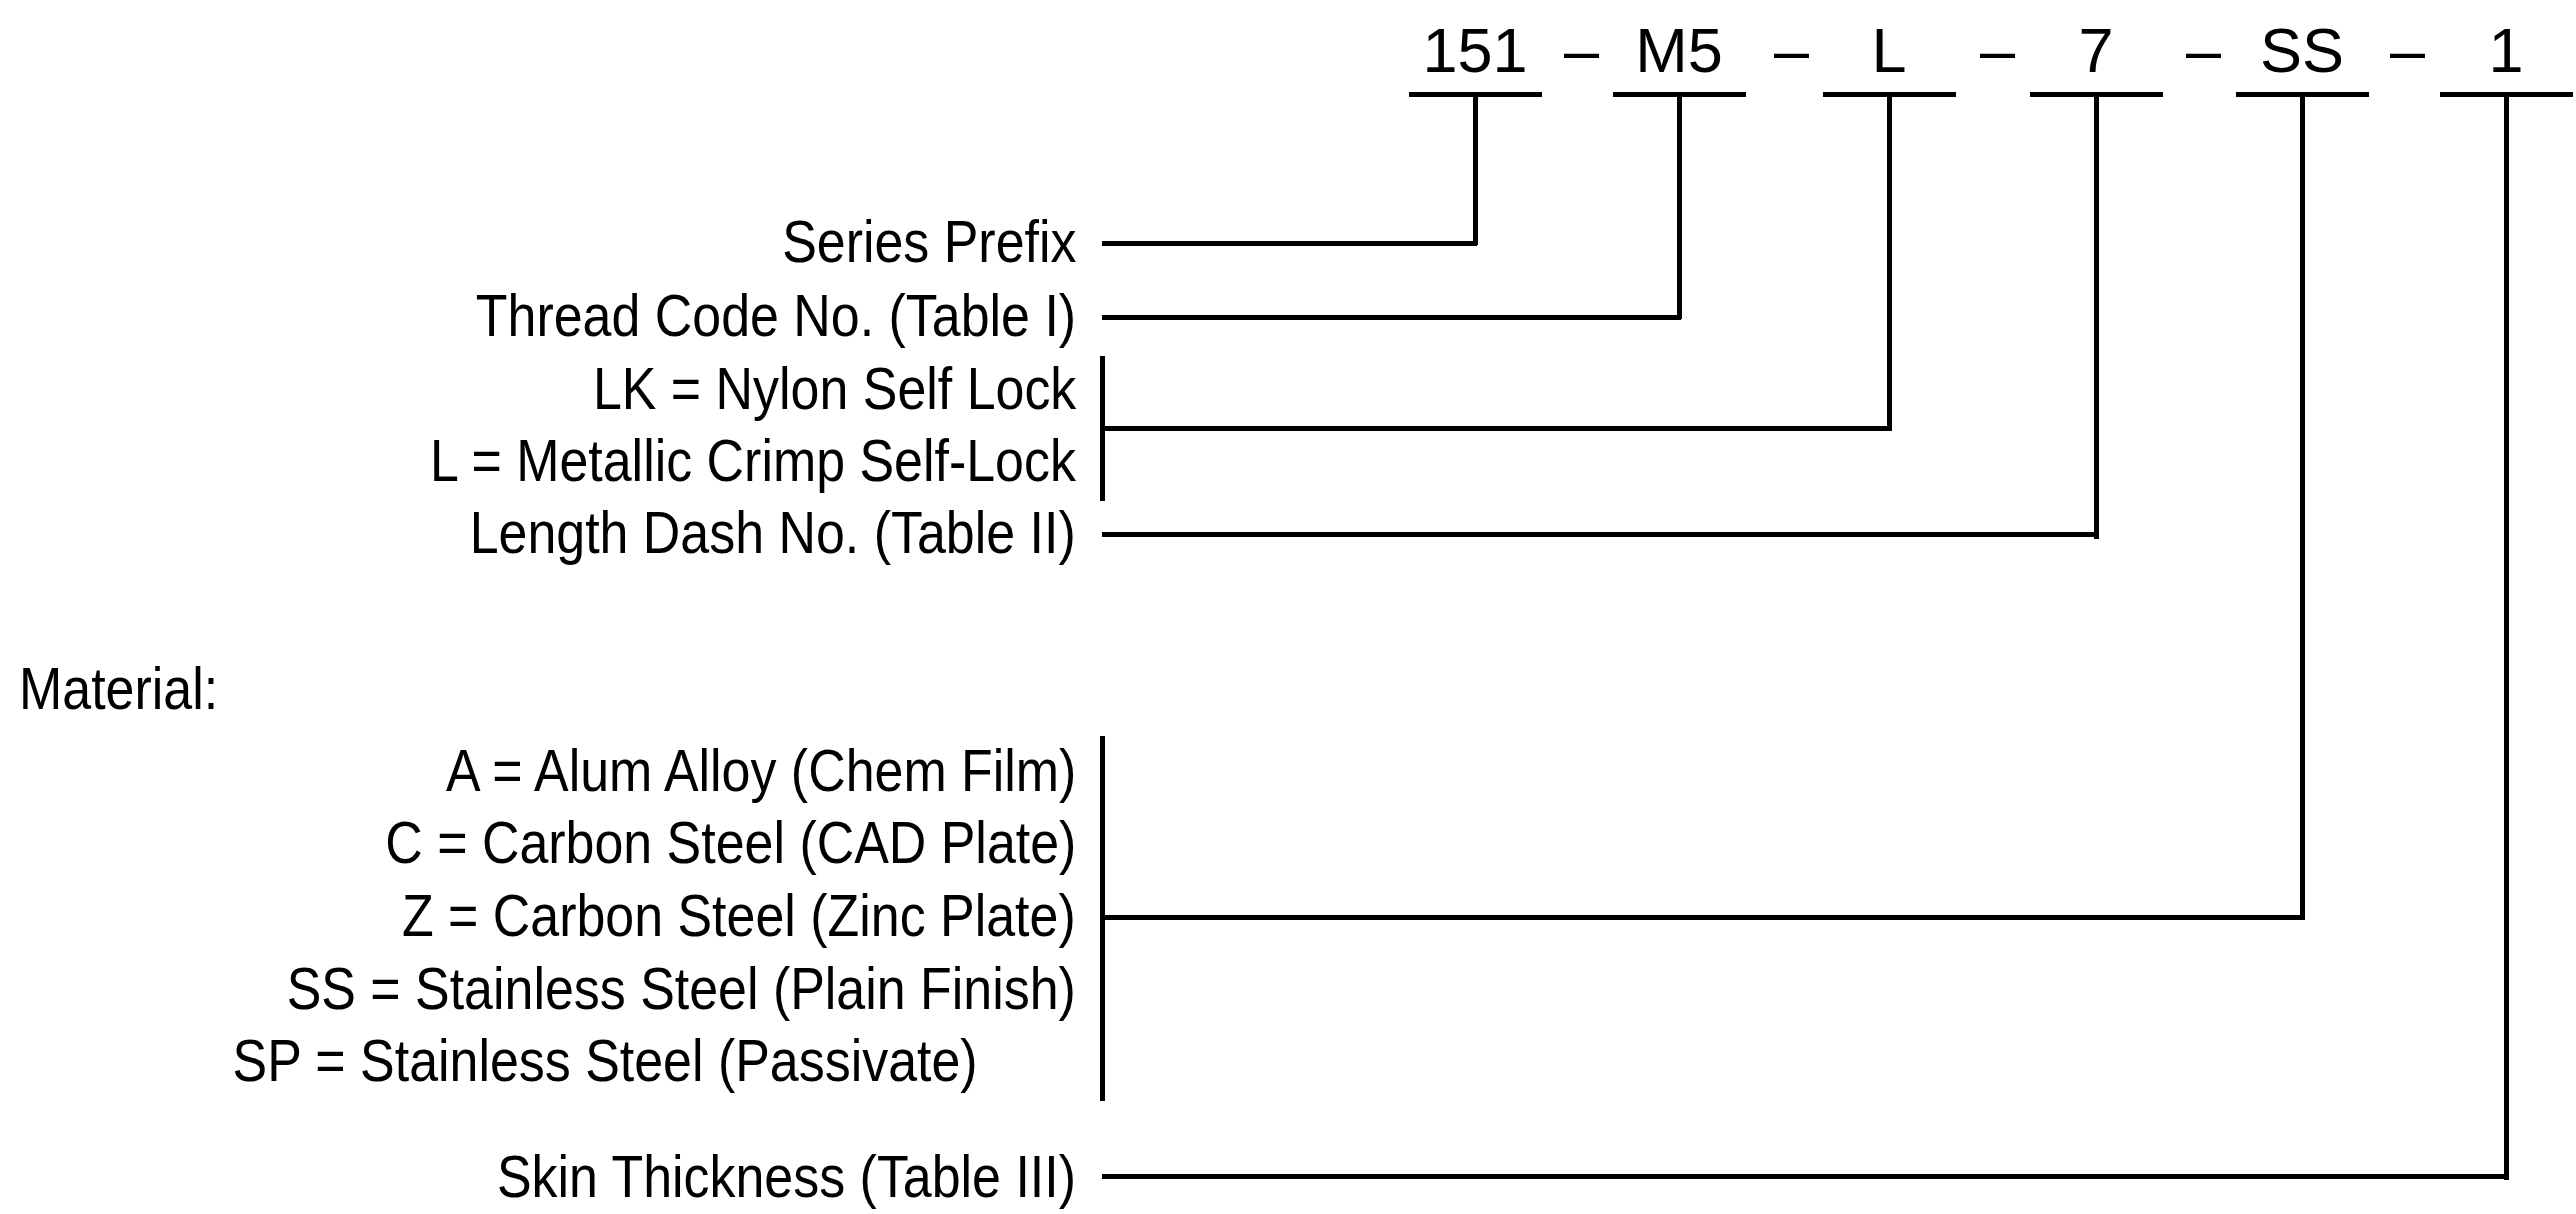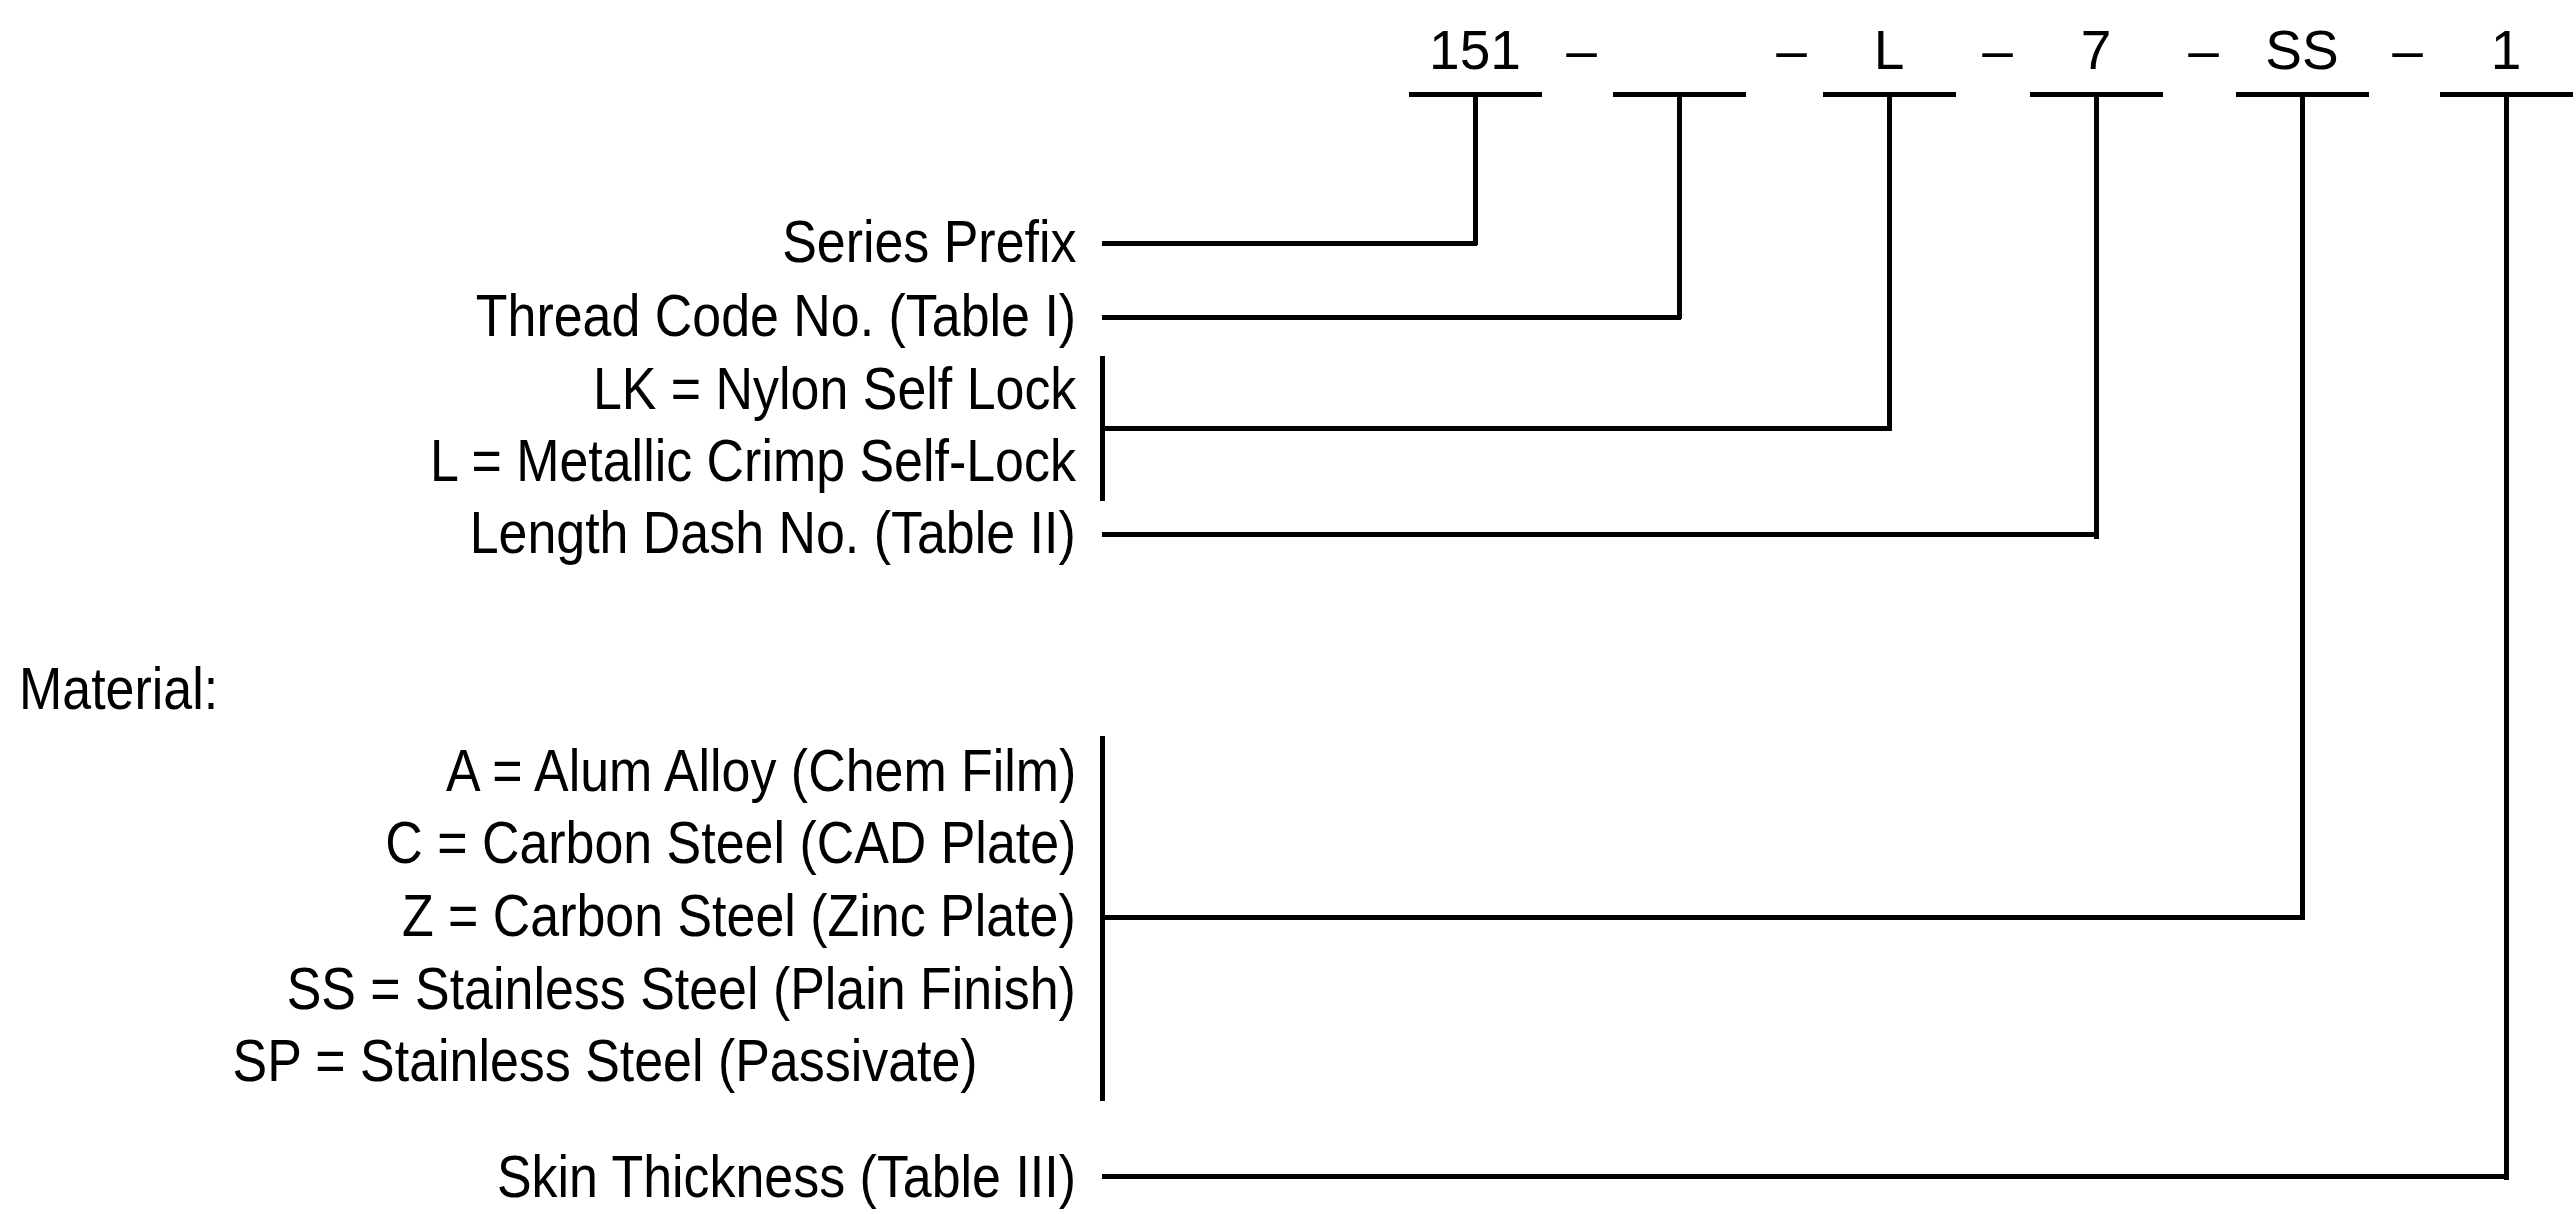--- a/index.html
+++ b/index.html
@@ -26,21 +26,21 @@
 
   
   .seg {
     position: absolute;
     top: 12.2px;
     height: 76px;
     width: 228px;
     display: flex;
     align-items: center;
     justify-content: center;
-    font-size: 55px;
+    font-size: 63px;
     line-height: 1;
     white-space: pre;
   }
   .dash-box { width: 91px; }
 
   
   .label-row {
     position: absolute;
     height: 72px;
     display: flex;
@@ -57,20 +57,21 @@
     transform-origin: 0 50%;
   }
 </style>
 </head>
 <body>
 
 <div class="canvas">
 
   <div class="seg" style="left:1361px;">151</div>
   <div class="seg dash-box" style="left:1536px;">–</div>
+  <div class="seg" style="left:1565px;">M5</div>
   <div class="seg dash-box" style="left:1746px;">–</div>
   <div class="seg" style="left:1775px;">L</div>
   <div class="seg dash-box" style="left:1952px;">–</div>
   <div class="seg" style="left:1982px;">7</div>
   <div class="seg dash-box" style="left:2158px;">–</div>
   <div class="seg" style="left:2188px;">SS</div>
   <div class="seg dash-box" style="left:2362px;">–</div>
   <div class="seg" style="left:2392px;">1</div>
 
   <div class="hline" style="left:1409px; top:92px; width:133px;"></div>

